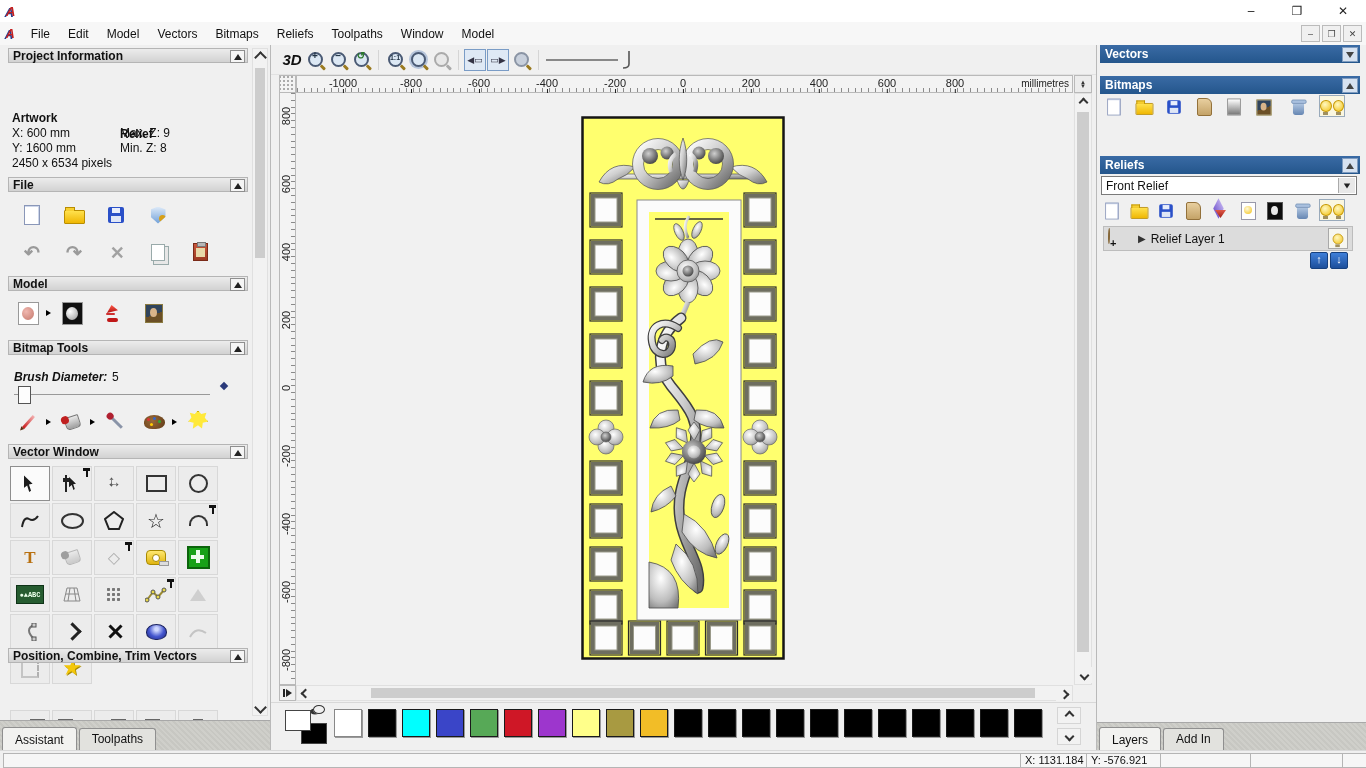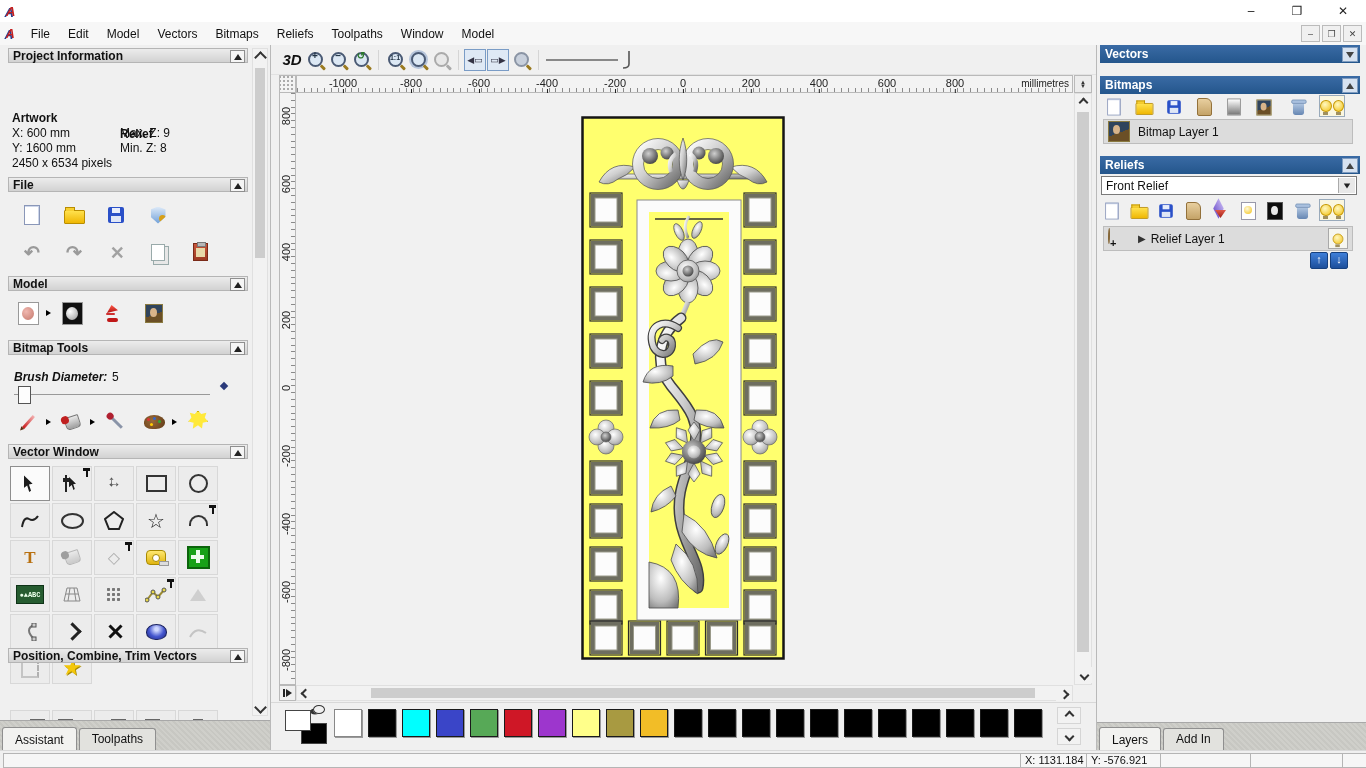--- a/index.html
+++ b/index.html
@@ -786,24 +786,20 @@
         <span class="mona" style="transform:scale(.85);"></span>
       </span>
     <span class="icn sm" style="left:188px;top:51px;">
         <span class="trash" style="transform:scale(.85);"></span>
       </span>
     <span class="icn sm" style="left:222px;top:50px;border:1px solid #9ab;background:#faf6e0;box-sizing:border-box;">
         <span class="bulb"></span>
         <span class="bulb" style="margin-left:1px;"></span>
       </span>
 
-    <div class="layeritem" style="top:74px;">
-      <span class="mona" style="margin:0 8px 0 4px;width:20px;height:19px;"></span>
-      <span>Bitmap Layer 1</span>
-    </div>
 
     <div class="bluehead" style="top:111px;">
       <span>Reliefs</span>
       <span class="bluebtn">
           <span class="triup" style="border-bottom-color:#444;"></span>
         </span>
     </div>
 
     <div class="combo" style="top:131px;">
       <span style="padding-left:4px;">Front Relief</span>

